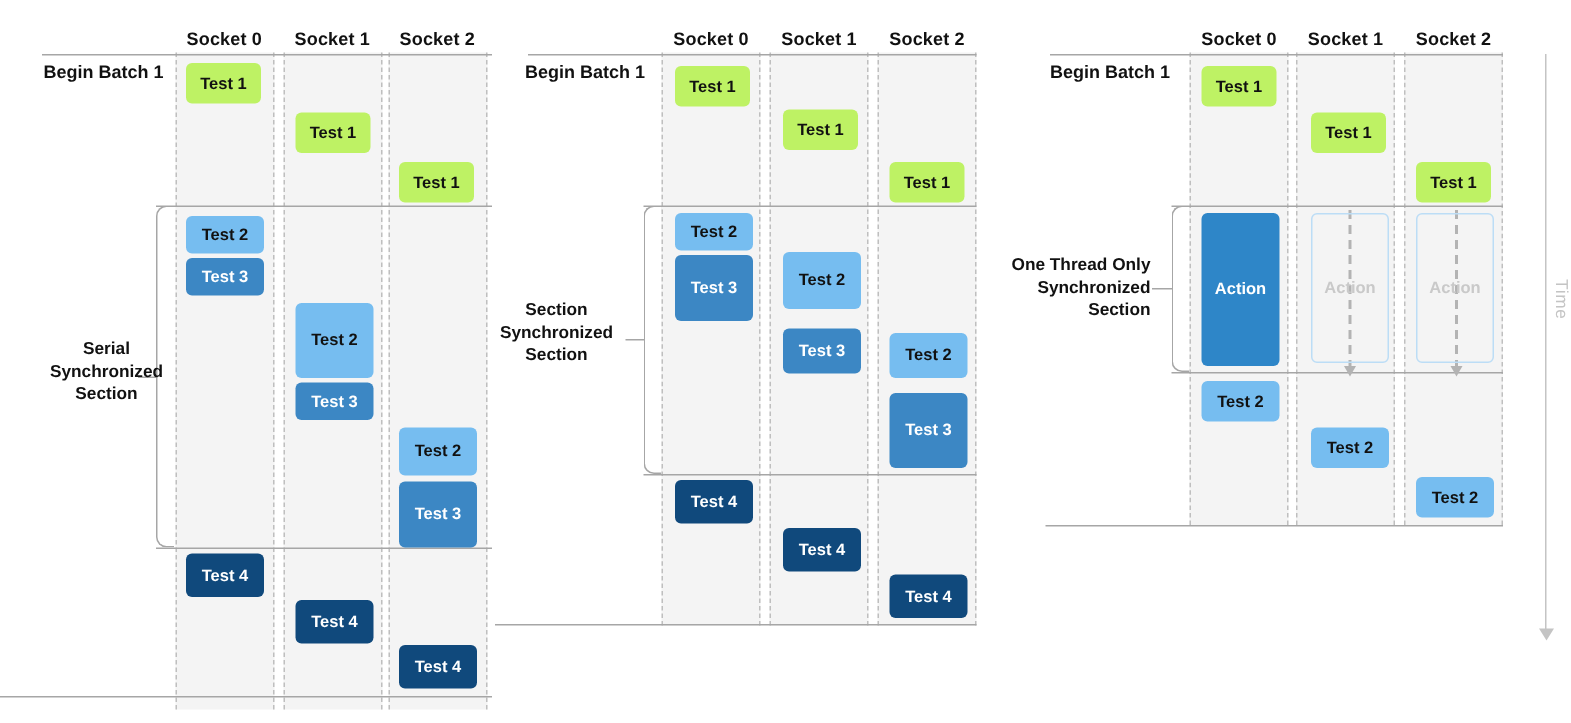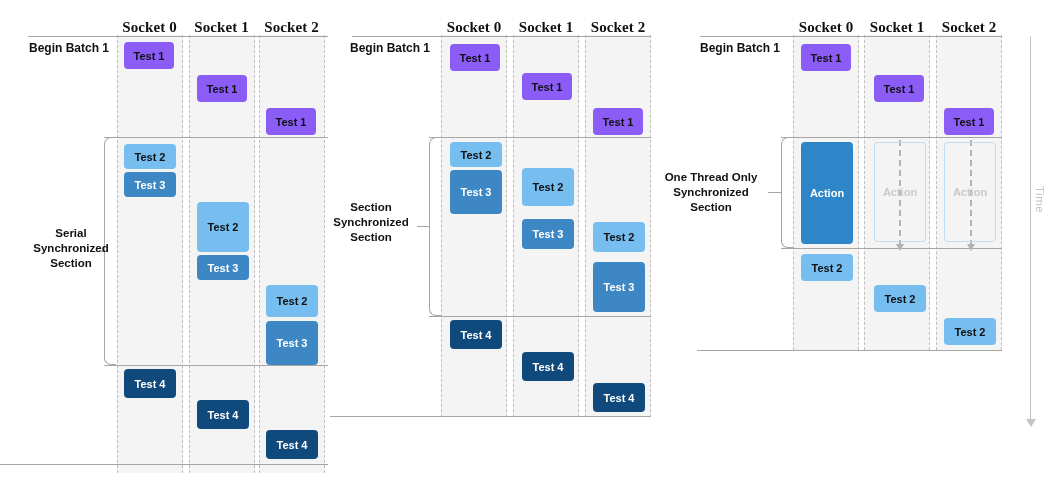--- a/index.html
+++ b/index.html
@@ -8,27 +8,26 @@
     background:#ffffff;
     font-family:"Liberation Sans", sans-serif;
     overflow:hidden;
     position:relative;
   }
   .stage{position:absolute;left:0;top:0;width:1047px;height:482px;}
 
   
   .socket-hdr{
     position:absolute;
-    font-size:15px;
+    font-size:12px;
     font-weight:bold;
     color:#111111;
     text-align:center;
     letter-spacing:.1px;
     white-space:nowrap;
-    font-family:Liberation Serif, serif;
   }
 
   
   .lane{
     position:absolute;
     background:#f4f4f4;
     border-left:1px dashed #bfbfbf;
     border-right:1px dashed #bfbfbf;
     box-sizing:border-box;
   }
@@ -45,21 +44,21 @@
     position:absolute;
     border-radius:4px;
     display:flex;
     align-items:center;
     justify-content:center;
     font-size:11px;
     font-weight:bold;
     box-sizing:border-box;
     white-space:nowrap;
   }
-  .t-l1{background:#8b5cf6;color:#111111;}      
+  .t-l1{background:#bef264;color:#111111;}      
   .t-l2{background:#76bdf0;color:#111111;}      
   .t-l3{background:#3c87c4;color:#ffffff;}      
   .t-l4{background:#10497c;color:#ffffff;}      
   .t-action{background:#2e86c8;color:#ffffff;}  
   .t-ghost{
     background:transparent;
     border:1.4px solid #bcddf6;
     color:#c9c9c9;
   }
 
@@ -279,21 +278,21 @@
     <div class="hline" style="left:700px;top:36px;width:302px;"></div>
     <div class="hline" style="left:781px;top:137px;width:221px;"></div>
     <div class="hline" style="left:781px;top:248px;width:221px;"></div>
     <div class="hline" style="left:697px;top:350px;width:305px;"></div>
 
     <div class="batch-label" style="left:700px;top:41px;">Begin Batch 1</div>
 
     <div class="brace" style="left:781px;top:137px;width:12px;height:111px;"></div>
     <div class="brace-nub" style="left:768px;top:192px;width:14px;"></div>
 
-    <div class="side-label" style="left:655px;top:170px;width:112px;">
+    <div class="side-label" style="left:655px;top:170px;width:112px;text-align:right;">
       <div>One Thread Only</div>
       <div>Synchronized</div>
       <div>Section</div>
     </div>
 
     <div class="ghost-arrow" style="left:899px;top:140px;height:106px;"></div>
     <div class="ghost-arrow-head" style="left:896px;top:244px;"></div>
     <div class="ghost-arrow" style="left:970px;top:140px;height:106px;"></div>
     <div class="ghost-arrow-head" style="left:967px;top:244px;"></div>
 

